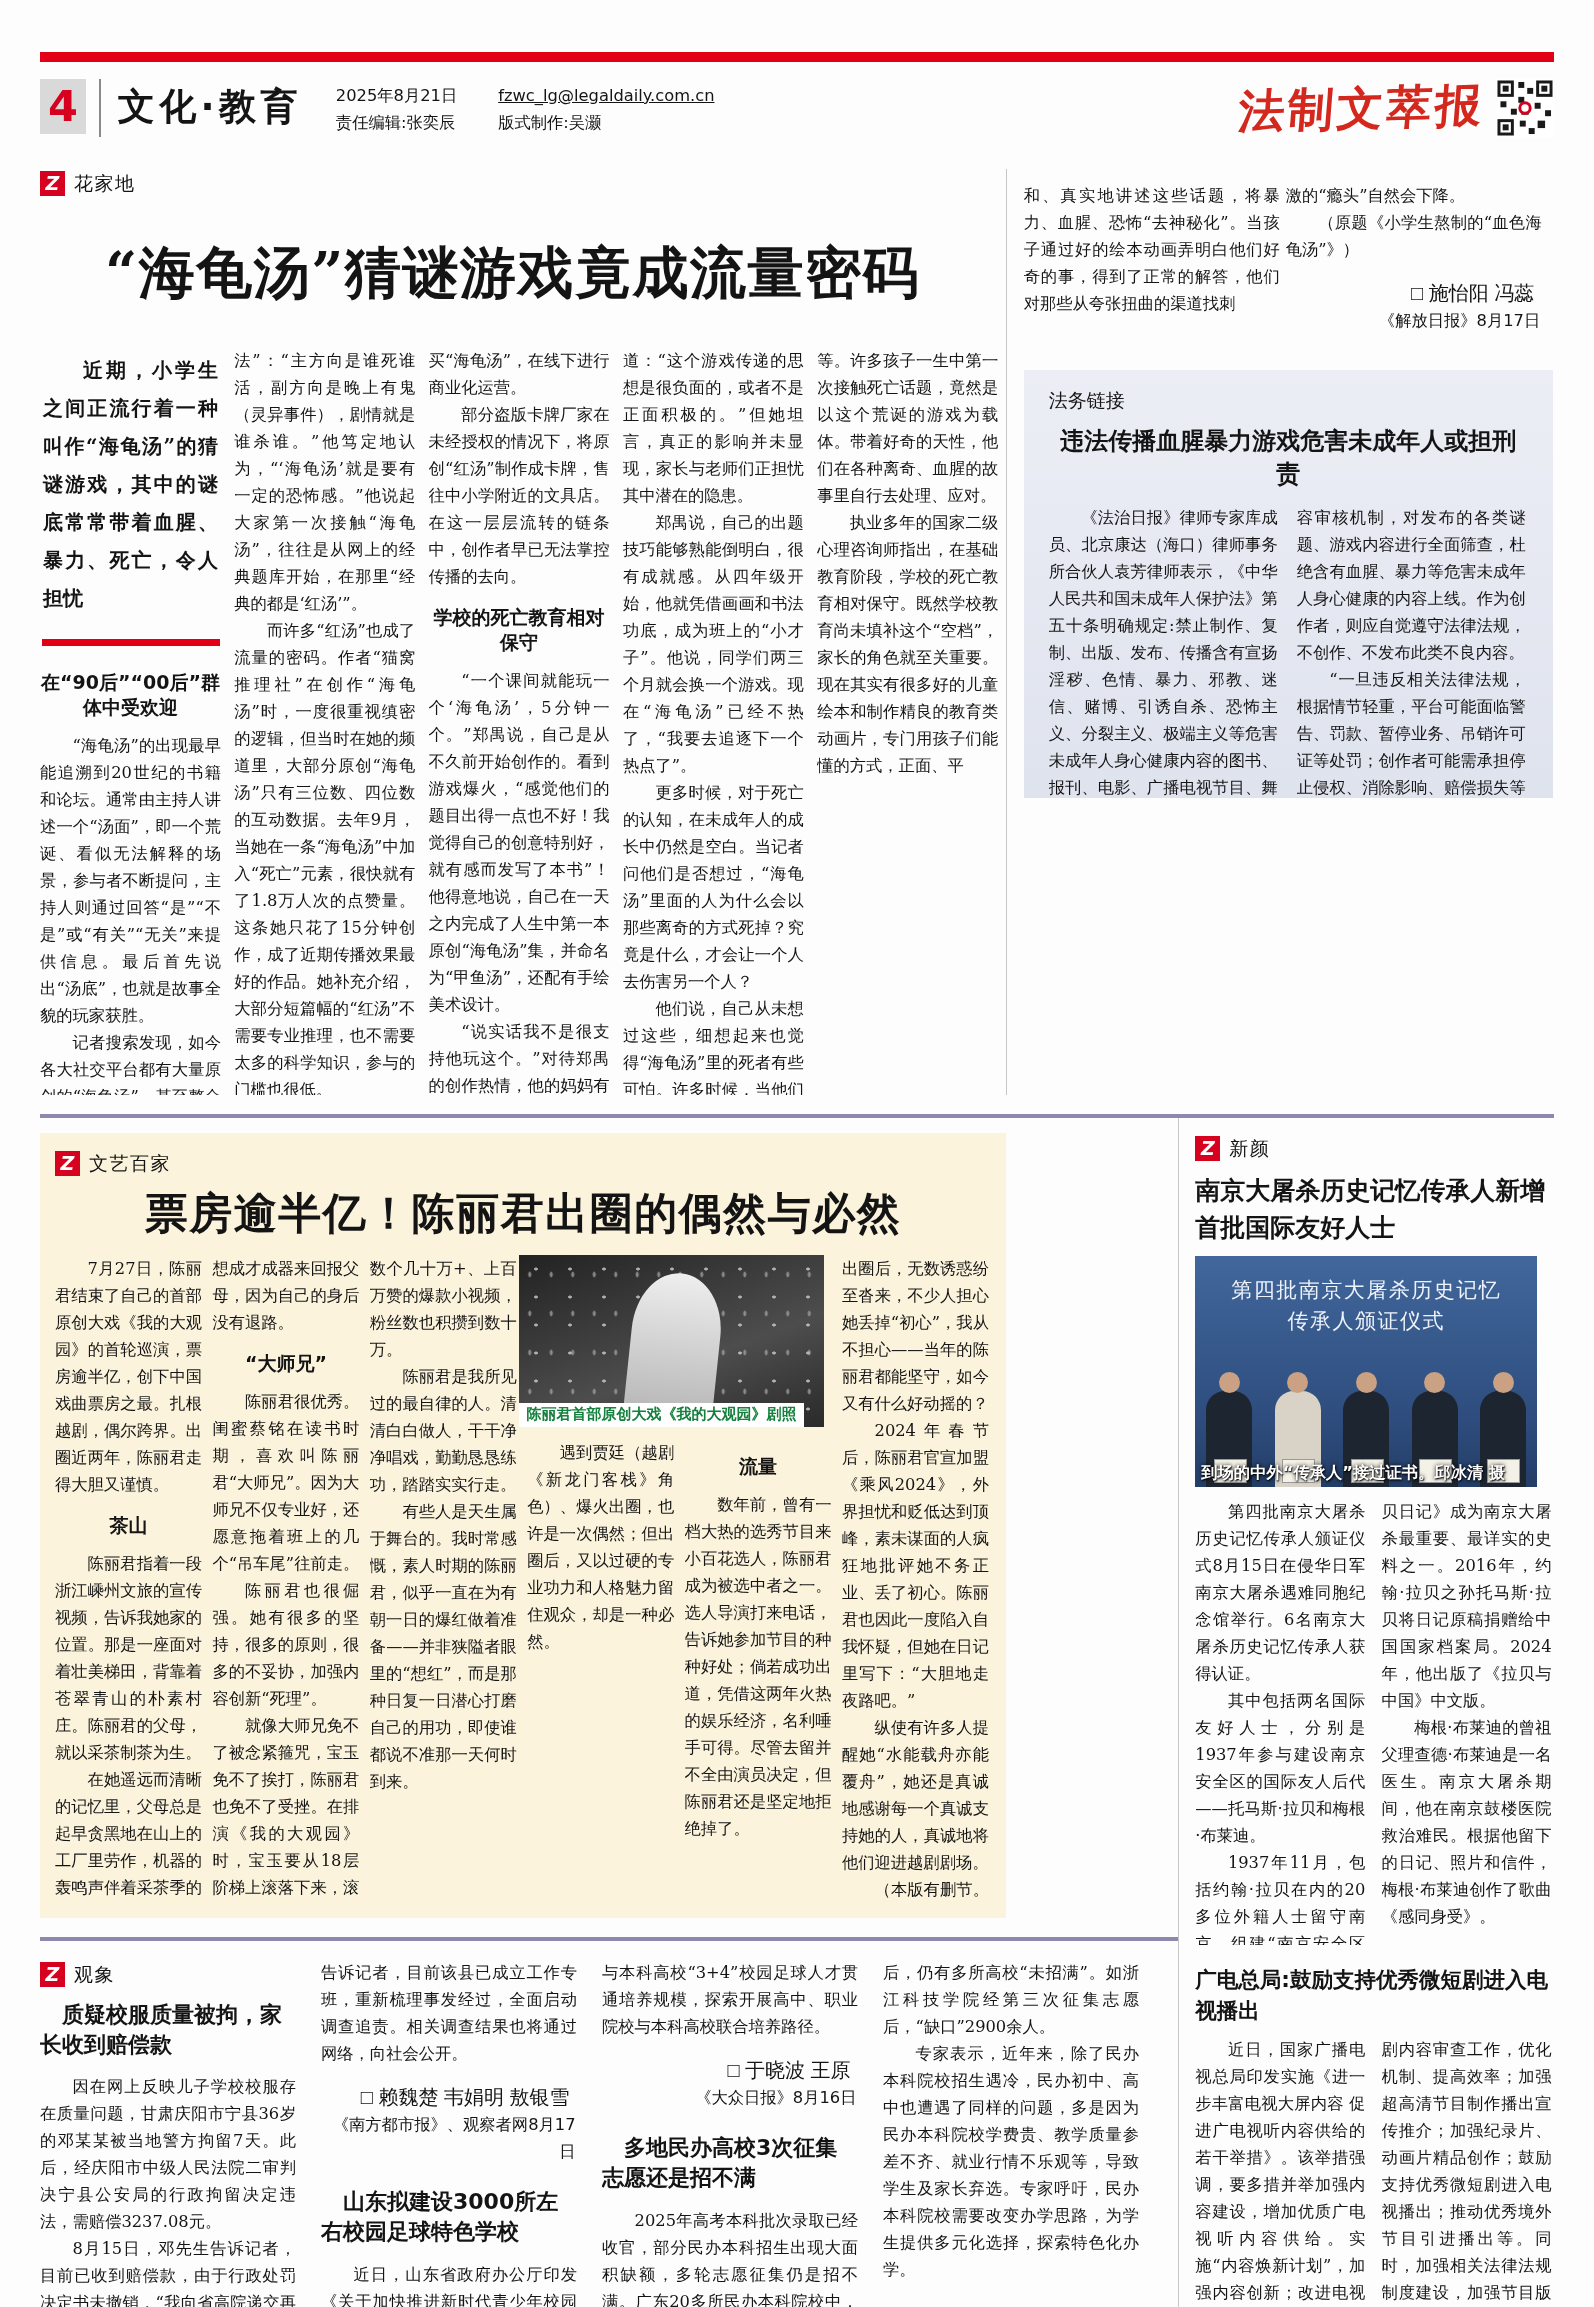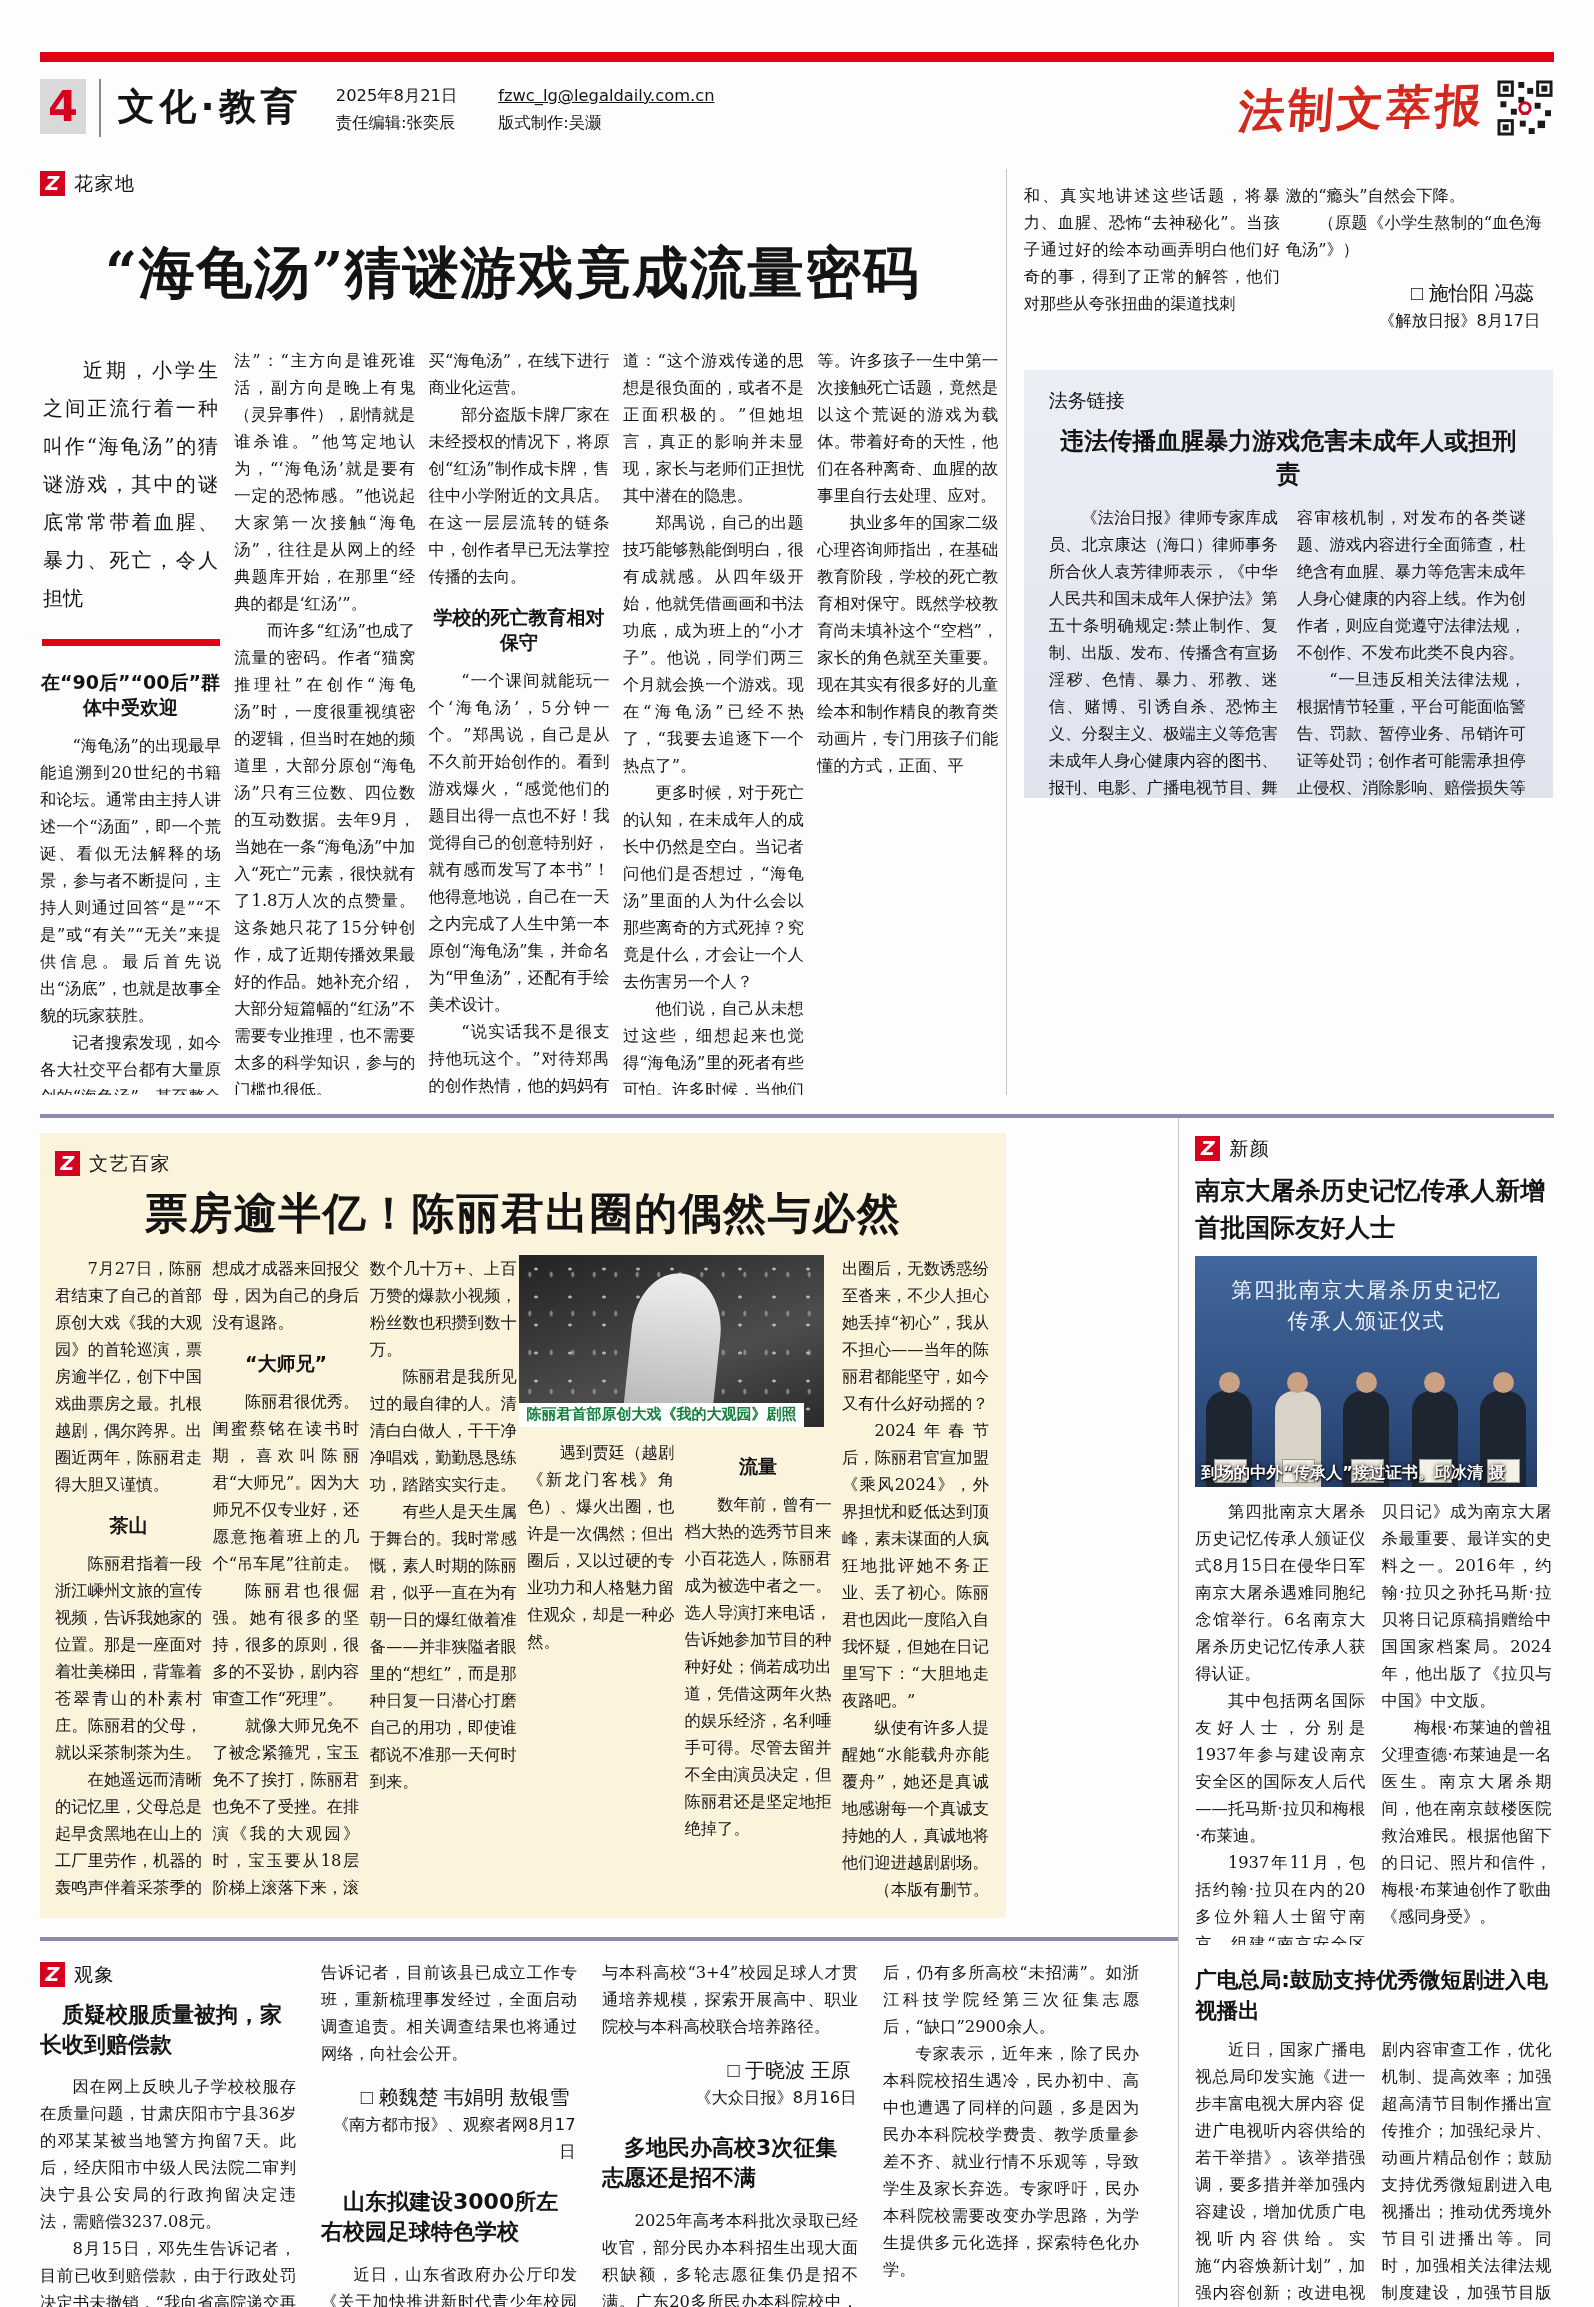--- a/index.html
+++ b/index.html
@@ -15,21 +15,21 @@
   .hmeta{display:flex;flex-direction:column;gap:6px;margin:6px 0 0 34px;font:16.3px/21px "DejaVu Sans",sans-serif;}
   .hmeta2{margin-left:41px;}
   .email{text-decoration:underline;}
   .mast{margin-left:auto;display:flex;align-items:flex-start;gap:12px;}
   .mast-name{color:#d4271d;font:bold 46px/59px "DejaVu Serif",serif;letter-spacing:3px;transform:skewX(-6deg) rotate(-1.5deg);}
   .qr{width:58px;height:58px;}
   
   .blk{font-size:16.3px;line-height:27px;text-align:justify;}
   .blk-p{text-indent:2em;}
   .blk-p0{text-indent:0;}
-  .blk-lead{font-weight:normal;font-size:20px;line-height:38px;text-indent:2em;padding:4.4px 3px 0 3px;}
+  .blk-lead{font-weight:bold;font-size:20px;line-height:38px;text-indent:2em;padding:4.4px 3px 0 3px;}
   .blk-rule{height:6.7px;background:#e30016;margin:22px 1.5px 24px 1.5px;}
   .blk-sub{font:bold 19px/25px "DejaVu Sans",sans-serif;text-align:center;margin:15px 0 12px 0;}
   .blk-byline{text-align:right;padding-right:7.4px;margin-top:17px;font-family:Liberation Sans, sans-serif;font-size:20px;}
   .blk-source{text-align:right;padding-right:1.5px;font-family:"DejaVu Sans",sans-serif;font-size:16.3px;}
   .blk-note{text-indent:2em;font-size:16.3px;}
   .blk-title{font:bold 22px/30px "DejaVu Sans",sans-serif;text-align:left;margin:22px 0 13.3px 0;text-indent:1em;}
   .blk-title:first-child{margin-top:0;}
   
   .slabel{display:flex;align-items:center;gap:9px;height:30px;}
   .zicon{width:25px;height:25px;background:#d6001f;color:#fff;font:bold italic 19px/25px "DejaVu Sans",sans-serif;text-align:center;flex:0 0 25px;}
@@ -224,21 +224,21 @@
             <div class="col">
                 <div class="blk blk-p">7月27日，陈丽君结束了自己的首部原创大戏《我的大观园》的首轮巡演，票房逾半亿，创下中国戏曲票房之最。扎根越剧，偶尔跨界。出圈近两年，陈丽君走得大胆又谨慎。</div>
                 <div class="blk blk-sub">茶山</div>
                 <div class="blk blk-p">陈丽君指着一段浙江嵊州文旅的宣传视频，告诉我她家的位置。那是一座面对着壮美梯田，背靠着苍翠青山的朴素村庄。陈丽君的父母，就以采茶制茶为生。</div>
                 <div class="blk blk-p">在她遥远而清晰的记忆里，父母总是起早贪黑地在山上的工厂里劳作，机器的轰鸣声伴着采茶季的忙碌。</div>
               </div>
             <div class="col">
                 <div class="blk blk-p0">想成才成器来回报父母，因为自己的身后没有退路。</div>
                 <div class="blk blk-sub">“大师兄”</div>
                 <div class="blk blk-p">陈丽君很优秀。闺蜜蔡铭在读书时期，喜欢叫陈丽君“大师兄”。因为大师兄不仅专业好，还愿意拖着班上的几个“吊车尾”往前走。</div>
-                <div class="blk blk-p">陈丽君也很倔强。她有很多的坚持，很多的原则，很多的不妥协，剧内容审查工作“死理”。</div>
+                <div class="blk blk-p">陈丽君也很倔强。她有很多的坚持，很多的原则，很多的不妥协，加强内容创新“死理”。</div>
                 <div class="blk blk-p">就像大师兄免不了被念紧箍咒，宝玉免不了挨打，陈丽君也免不了受挫。在排演《我的大观园》时，宝玉要从18层阶梯上滚落下来，滚到五层六层时那种痛感，让她几乎稳不住气息。当宝玉满身伤痛地问出那句“我错了吗？”那一刻，她和角色早已融为一体。</div>
               </div>
             <div class="col">
                 <div class="blk blk-p0">数个几十万+、上百万赞的爆款小视频，粉丝数也积攒到数十万。</div>
                 <div class="blk blk-p">陈丽君是我所见过的最自律的人。清清白白做人，干干净净唱戏，勤勤恳恳练功，踏踏实实行走。</div>
                 <div class="blk blk-p">有些人是天生属于舞台的。我时常感慨，素人时期的陈丽君，似乎一直在为有朝一日的爆红做着准备——并非狭隘者眼里的“想红”，而是那种日复一日潜心打磨自己的用功，即使谁都说不准那一天何时到来。</div>
               </div>
             <div class="col padphoto">
                 <div class="blk blk-p">遇到贾廷（越剧《新龙门客栈》角色）、爆火出圈，也许是一次偶然；但出圈后，又以过硬的专业功力和人格魅力留住观众，却是一种必然。</div>
               </div>

